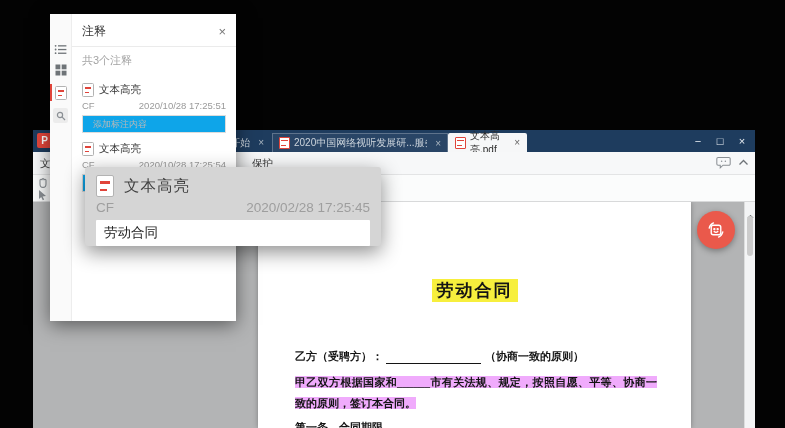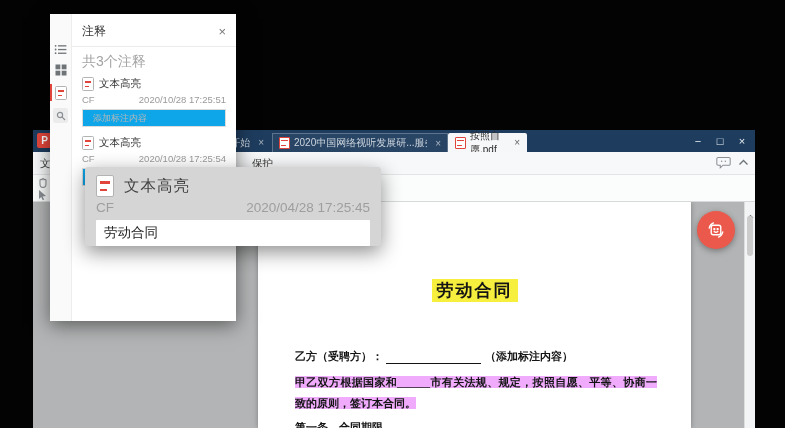--- a/index.html
+++ b/index.html
@@ -70,21 +70,21 @@
   .si-1{top:30px;} .si-2{top:50px;} .si-3{top:72px;} .si-4{top:94px;}
   .sel-bar{position:absolute;left:0;top:-2px;width:2px;height:17px;background:#e0443a;}
   .search-box{width:15px;height:15px;background:#ececec;border-radius:2px;display:flex;align-items:center;justify-content:center;}
 
   .panel-main{flex:1;position:relative;min-width:0;}
   .panel-header{display:flex;align-items:center;justify-content:space-between;padding:9px 10px 6px;}
   .panel-title{font-size:12px;color:#3a3a3a;}
   .panel-close{font-size:13px;color:#777;line-height:10px;}
   .panel-divider{height:1px;background:#ebebeb;}
   .panel-body{padding:6px 10px 0;}
-  .count-text{font-size:14px;color:#a3a3a3;margin-bottom:6px;}
+  .count-text{font-size:11px;color:#a3a3a3;margin-bottom:15px;}
   .page-row{display:flex;align-items:center;justify-content:space-between;margin-bottom:8px;}
   .page-label{font-size:10.5px;color:#4a4a4a;}
   .collapse-btn{width:12px;height:12px;border:1px solid #dd5145;border-radius:1px;box-sizing:border-box;position:relative;}
   .collapse-btn::before{content:"";position:absolute;left:2px;right:2px;top:4.5px;height:1.5px;background:#dd5145;}
 
   .hl-icon{background:#fff;border:1px solid #b3b3b3;border-radius:1.5px;position:relative;flex:none;}
   .hl-icon::before{content:"";position:absolute;background:#e0443a;}
   .hl-icon::after{content:"";position:absolute;background:#e0443a;}
   .hl-icon.sm{width:10px;height:12px;}
   .hl-icon.sm::before{left:2px;right:2px;top:3px;height:1.5px;}
@@ -124,21 +124,21 @@
           <span class="tab-label">开始</span>
           <span class="tab-close">×</span>
         </div>
         <div class="tab tab-doc2">
           <span class="pdf-ico"></span>
           <span class="tab-label">2020中国网络视听发展研...服务协会-2020.pdf</span>
           <span class="tab-close">×</span>
         </div>
         <div class="tab tab-active">
           <span class="pdf-ico"></span>
-          <span class="tab-label">按照自愿.pdf</span>
+          <span class="tab-label">文本高亮.pdf</span>
           <span class="tab-close">×</span>
         </div>
       </div>
 
       <div class="win-controls">
         <span>−</span>
         <span>□</span>
         <span>×</span>
       </div>
     </div>
@@ -166,21 +166,21 @@
         <path d="M2 1 L9 7 L5.6 7.4 L7.2 10.4 L5.8 11.2 L4.2 8.1 L2 10 Z" fill="#8a8f94"></path>
       </svg>
     </div>
 
     <div class="viewport">
       <div class="page">
         <div class="doc-title">
           <span>劳动合同</span>
         </div>
         <div class="doc-row row-b">
-          <span>乙方（受聘方）：</span><span class="blank-line bl-b"></span><span>（添加标注内容）</span>
+          <span>乙方（受聘方）：</span><span class="blank-line bl-b"></span><span>（协商一致的原则）</span>
         </div>
         <div class="doc-para">
           <span>甲乙双方根据国家和______市有关法规、规定，按照自愿、平等、协商一致的原则，签订本合同。</span>
         </div>
         <div class="doc-section">第一条　合同期限</div>
       </div>
 
       <div class="fab">
         <svg width="22" height="22" viewBox="0 0 24 24" fill="none" stroke="#fff" stroke-width="1.5" stroke-linecap="round">
           <rect x="6.8" y="6.8" width="10.4" height="10.4" rx="2.2"></rect>
@@ -275,18 +275,18 @@
     </div>
   </div>
 
   <div class="popup">
     <div class="popup-row1">
       <span class="hl-icon lg"></span>
       <span class="popup-type">文本高亮</span>
     </div>
     <div class="popup-row2">
       <span>CF</span>
-      <span>2020/04/28 17:25:45</span>
+      <span>2020/02/28 17:25:45</span>
     </div>
     <div class="popup-content">劳动合同</div>
   </div>
 
 </div>
 
 </body></html>

